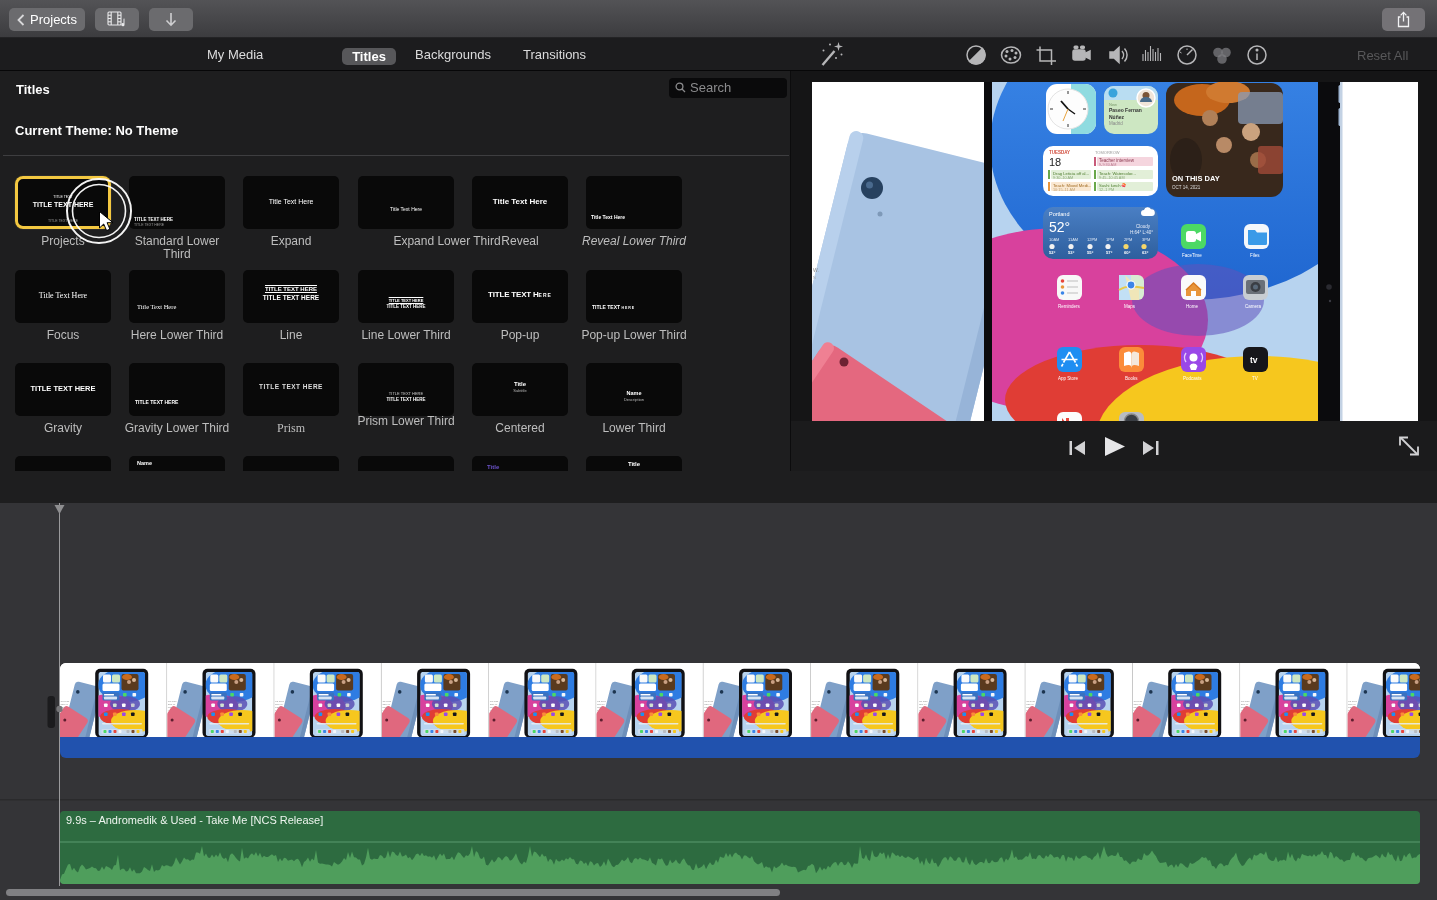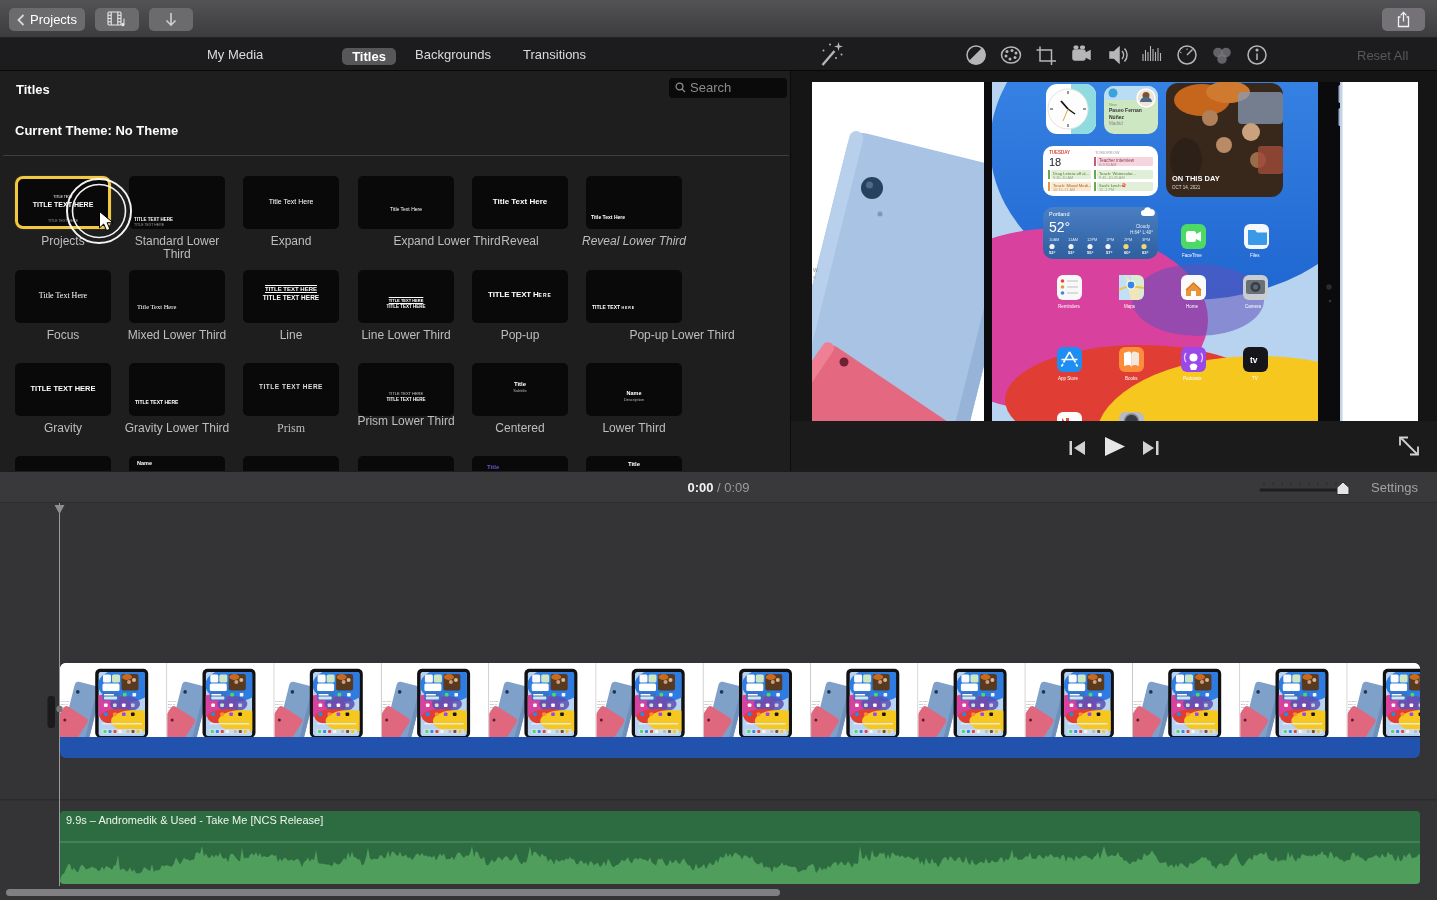--- a/index.html
+++ b/index.html
@@ -213,39 +213,39 @@
         <div style="position:absolute; left:5px; top:38px; font-size:5px; font-weight:bold; color:#fff;">Title Text Here</div>
       </div>
     <div class="tlabel" style="left:577px; top:164px;font-style:italic;">Reveal Lower Third</div>
     <div class="tile" style="left:15px; top:198.5px;">
         <div class="tt" style="top:21px; font-size:8px; font-family:'Liberation Serif',serif;">Title Text Here</div>
       </div>
     <div class="tlabel" style="left:6px; top:257.5px;">Focus</div>
     <div class="tile" style="left:129px; top:198.5px;">
         <div style="position:absolute; left:8px; top:33px; font-size:6.5px; font-family:'Liberation Serif',serif; color:#fff;">Title Text Here</div>
       </div>
-    <div class="tlabel" style="left:120px; top:257.5px;">Mixed Lower Third</div>
+    <div class="tlabel" style="left:120px; top:257.5px;">Here Lower Third</div>
     <div class="tile" style="left:243px; top:198.5px;">
         <div class="tt" style="top:16px; font-size:6px; font-weight:bold; text-decoration:overline underline;">TITLE TEXT HERE</div>
         <div class="tt" style="top:24px; font-size:6.5px; font-weight:bold;">TITLE TEXT HERE</div>
       </div>
     <div class="tlabel" style="left:234px; top:257.5px;">Line</div>
     <div class="tile" style="left:358px; top:198.5px;">
         <div class="tt" style="top:28px; font-size:4px; font-weight:bold; text-decoration:overline underline;">TITLE TEXT HERE</div>
         <div class="tt" style="top:34px; font-size:4.5px; font-weight:bold;">TITLE TEXT HERE</div>
       </div>
     <div class="tlabel" style="left:349px; top:257.5px;">Line Lower Third</div>
     <div class="tile" style="left:472px; top:198.5px;">
         <div class="tt" style="top:20px; font-size:8px; font-weight:bold; letter-spacing:-.2px;">TITLE TEXT H<span style="font-size:5px; letter-spacing:1px;">ERE</span></div>
       </div>
     <div class="tlabel" style="left:463px; top:257.5px;">Pop-up</div>
     <div class="tile" style="left:586px; top:198.5px;">
         <div style="position:absolute; left:6px; top:34px; font-size:5px; font-weight:bold; color:#fff;">TITLE TEXT <span style="font-size:3.5px;">H E R E</span></div>
       </div>
-    <div class="tlabel" style="left:577px; top:257.5px;margin-left:48px;">Pop-up Lower Third</div>
+    <div class="tlabel" style="left:577px; top:257.5px;">Pop-up Lower Third</div>
     <div class="tile" style="left:15px; top:291.5px;">
         <div class="tt" style="top:21px; font-size:7.5px; font-weight:bold;">TITLE TEXT HERE</div>
       </div>
     <div class="tlabel" style="left:6px; top:350.5px;">Gravity</div>
     <div class="tile" style="left:129px; top:291.5px;">
         <div style="position:absolute; left:6px; top:36px; font-size:5px; font-weight:bold; color:#fff;">TITLE TEXT HERE</div>
       </div>
     <div class="tlabel" style="left:120px; top:350.5px;">Gravity Lower Third</div>
     <div class="tile" style="left:243px; top:291.5px;">
         <div class="tt" style="top:20px; font-size:6.5px; font-weight:bold; color:#ddd; letter-spacing:.5px;">TITLE TEXT HERE</div>
@@ -517,39 +517,20 @@
   <path d="M352 20 v14 l11 -7 z M365 20 v14 h2.5 v-14 z"></path>
   <g stroke="#d2d2d4" stroke-width="1.8" fill="none">
     <line x1="610" y1="17" x2="626" y2="33"></line>
     <path d="M617 16.5 h-8 v8" fill="none"></path>
     <path d="M619 33.5 h8 v-8" fill="none"></path>
   </g>
 </g>
 </svg></div>
   </div>
 
-  <div id="tltool" class="abs">
-    <div id="timecode"><b>0:00</b> / 0:09</div>
-    <svg class="abs" style="left:1255px; top:5px;" width="110" height="22" viewBox="0 0 110 22">
-<g stroke="#2b2b2d" stroke-width="1">
-  <line x1="9" y1="5" x2="9" y2="8"></line>
-          <line x1="18" y1="5" x2="18" y2="8"></line>
-          <line x1="27" y1="5" x2="27" y2="8"></line>
-  <line x1="36" y1="5" x2="36" y2="8"></line>
-          <line x1="45" y1="5" x2="45" y2="8"></line>
-          <line x1="54" y1="5" x2="54" y2="8"></line>
-  <line x1="63" y1="5" x2="63" y2="8"></line>
-          <line x1="72" y1="5" x2="72" y2="8"></line>
-          <line x1="81" y1="5" x2="81" y2="8"></line>
-</g>
-<line x1="6" y1="13" x2="85" y2="13" stroke="#1e1e20" stroke-width="3" stroke-linecap="round"></line>
-<path d="M82 10.5 L88 5 L94 10.5 V17.5 H82 Z" fill="#e4e4e6" stroke="#2a2a2c" stroke-width="1"></path>
-</svg>
-    <div id="settings">Settings</div>
-  </div>
 
   <div id="timeline" class="abs">
 
     <svg class="abs" style="left:0; top:0;" width="1437" height="397" viewBox="0 0 1437 397">
 
       <defs>
         <clipPath id="strip">
             <rect x="60" y="160" width="1360" height="95" rx="6"></rect>
           </clipPath>
         <clipPath id="thscr">

